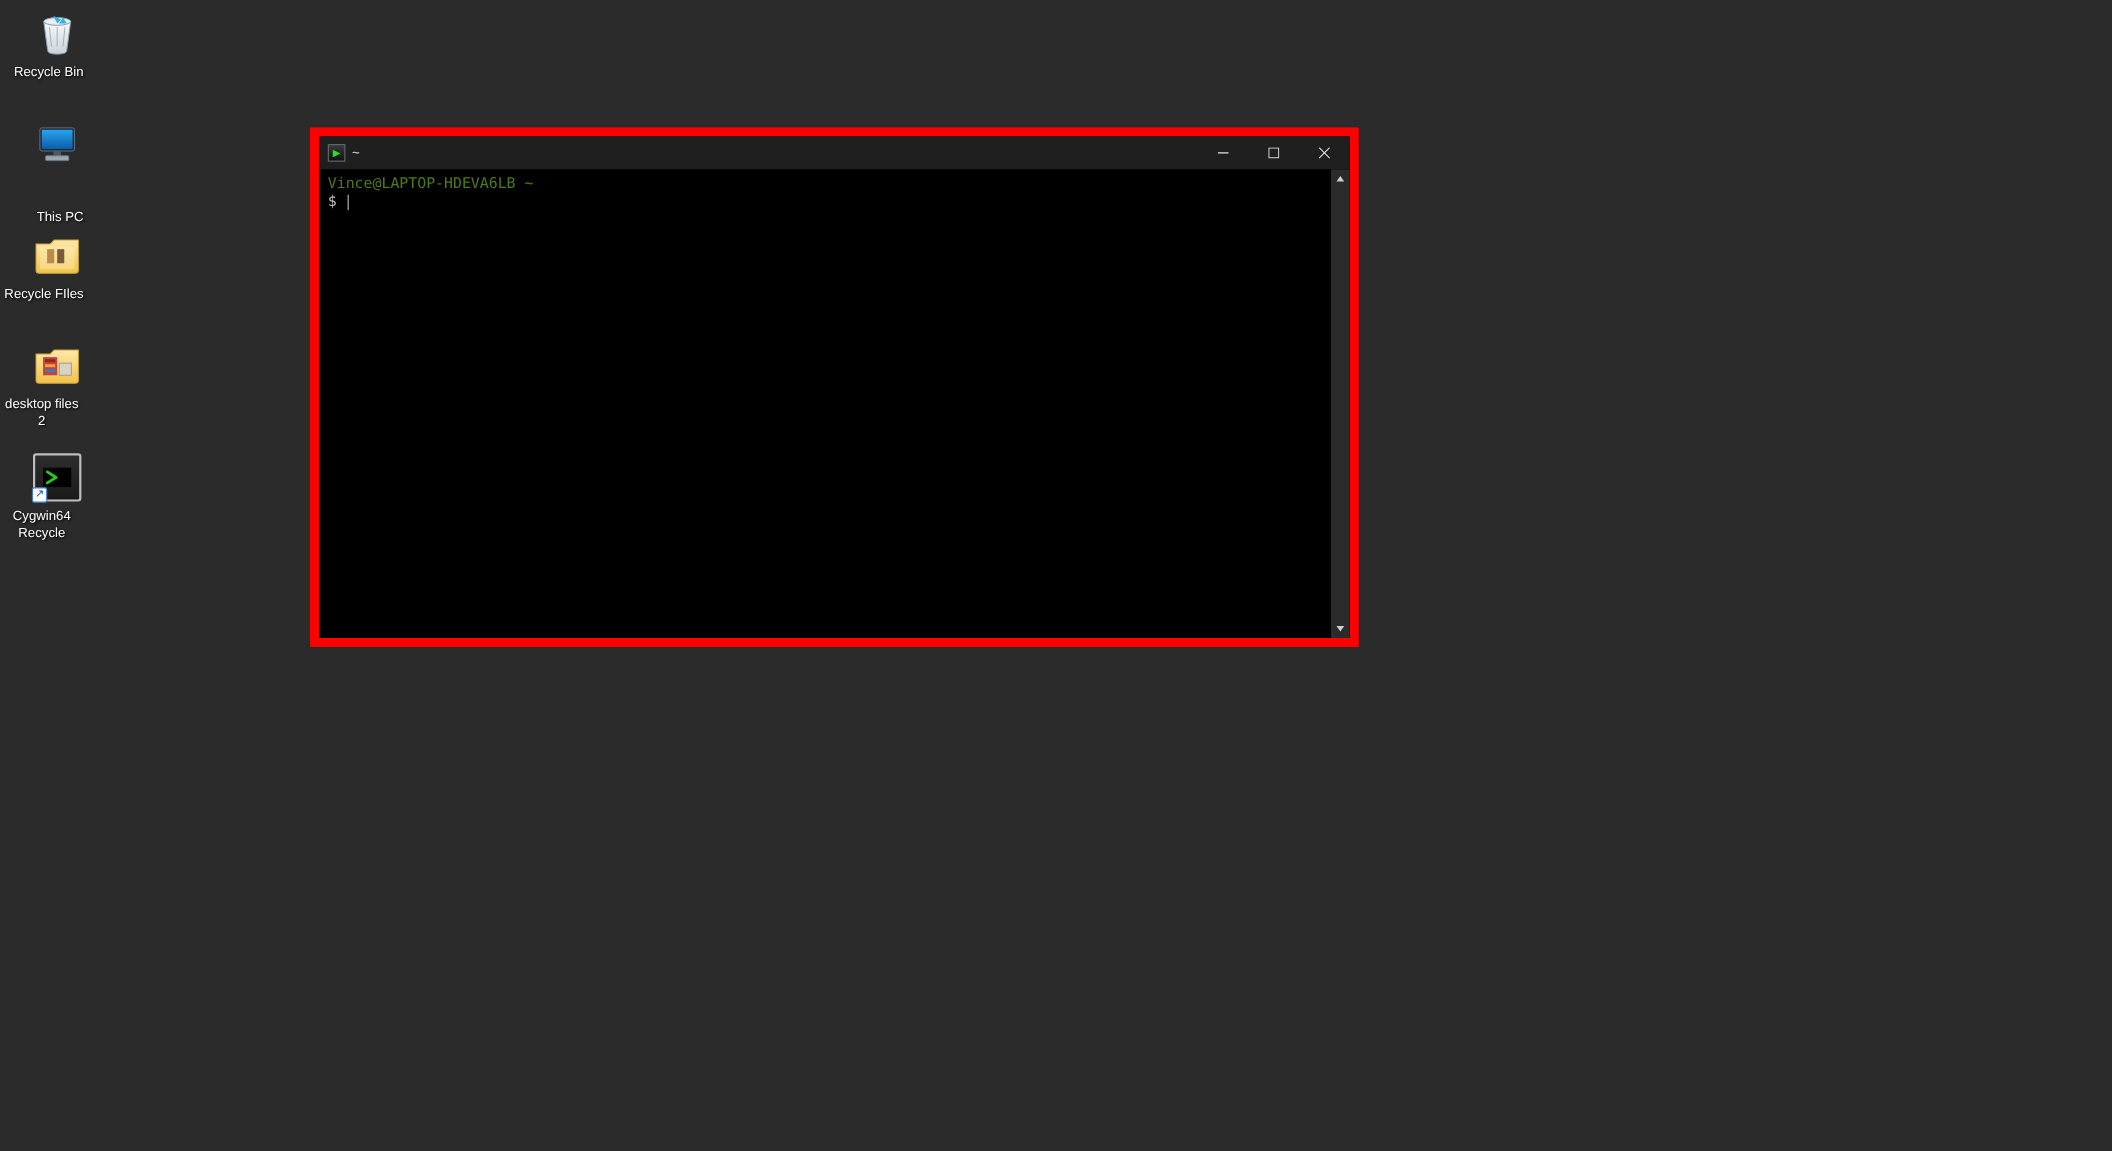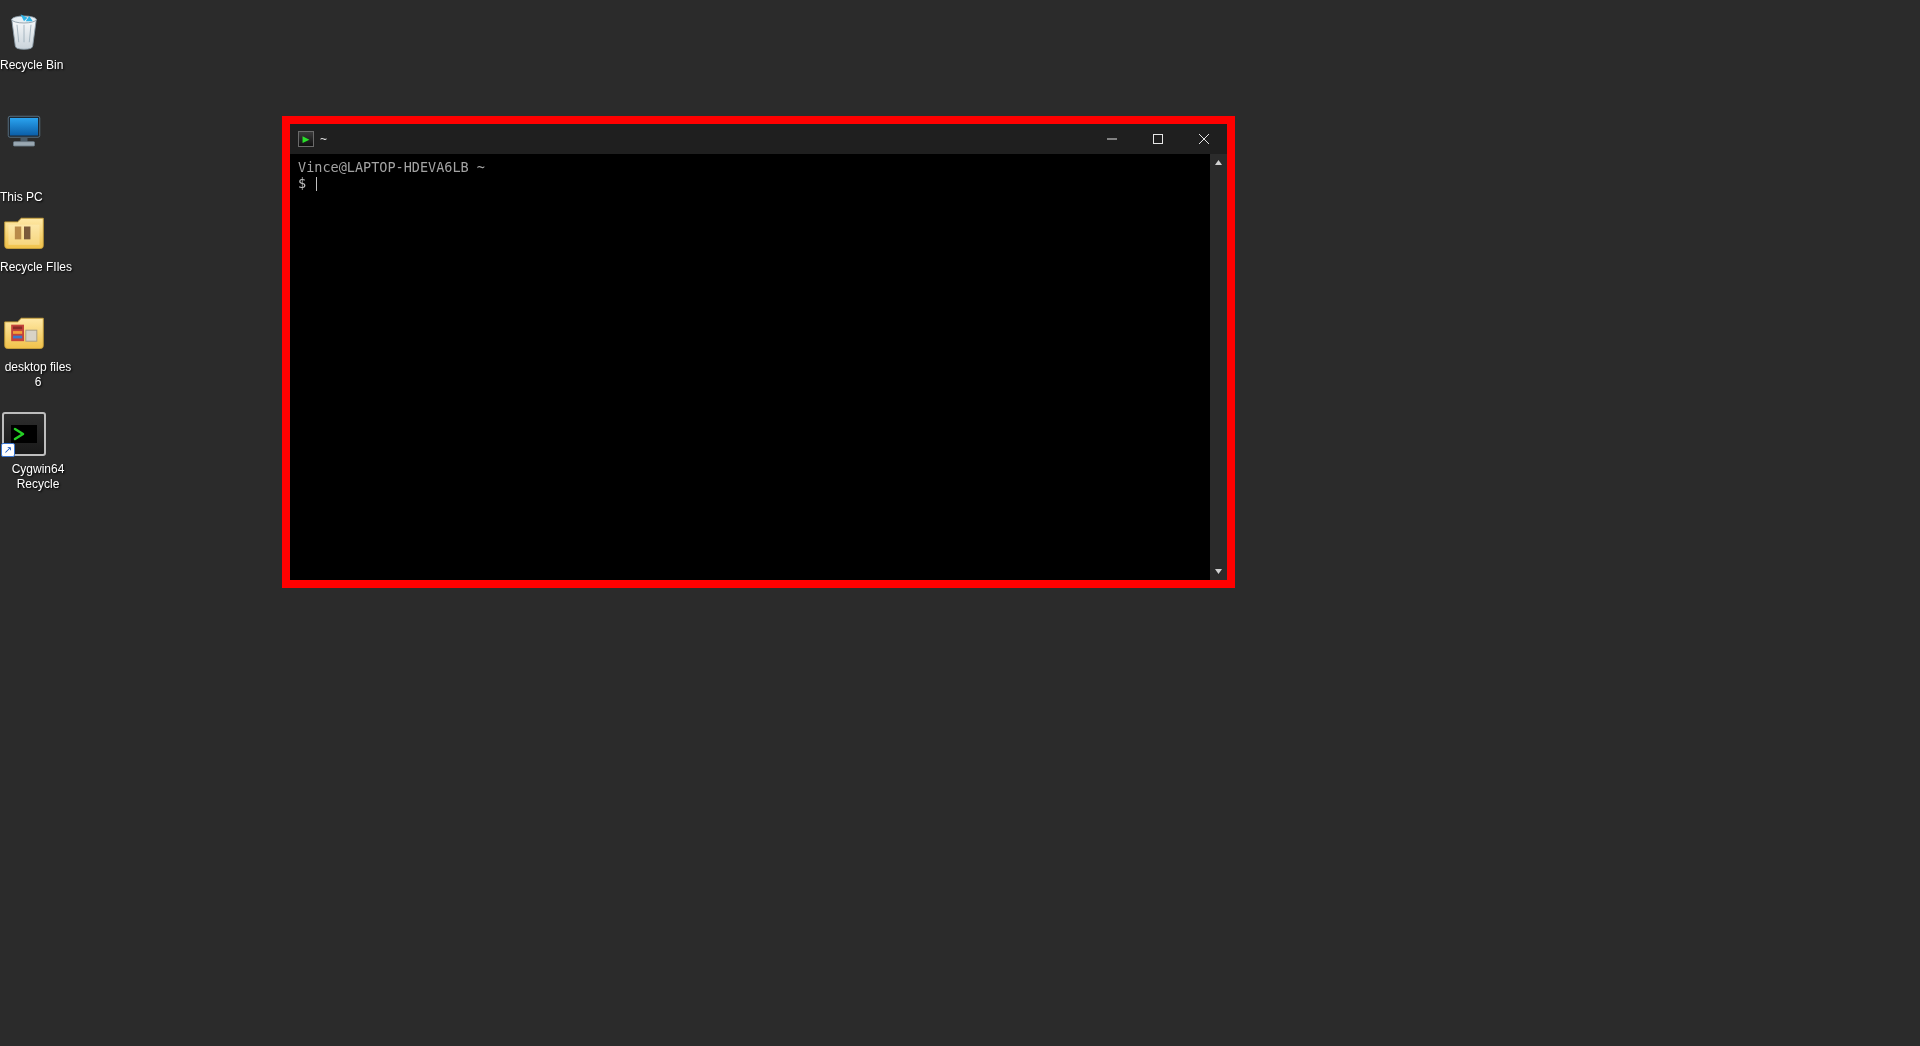--- a/index.html
+++ b/index.html
@@ -12,21 +12,21 @@
     position: relative;
     user-select: none;
   }
 
   
   .desktop-icon {
     position: absolute;
     width: 76px;
     display: flex;
     flex-direction: column;
-    align-items: flex-start;
+    align-items: flex-end;
     color: #fff;
     font-size: 12px;
     text-align: center;
     line-height: 1.25;
     cursor: pointer;
   }
   .desktop-icon .label {
     margin-top: 4px;
     text-shadow: 1px 1px 2px #000;
   }
@@ -114,21 +114,21 @@
   }
   .term-content {
     flex:1;
     padding: 6px 8px;
     font-family: Consolas, "Lucida Console", monospace;
     font-size: 13.5px;
     line-height: 1.15;
     color:#c0c0c0;
     white-space: pre;
   }
-  .prompt-line1 { color:#a3a3a3; }
+  .prompt-line1 { color:#4d7c0f; }
   .prompt-dollar { color:#c0c0c0; }
   .cursor {
     display:inline-block;
     width:1px; height:14px;
     background:#c0c0c0;
     vertical-align:text-bottom;
     margin-left:2px;
     animation: blink 1s step-end infinite;
   }
   @keyframes blink { 50% { opacity:0; } }
@@ -210,21 +210,21 @@
   <div class="icon-box">
     <svg class="folder-svg" viewBox="0 0 48 40">
       <path d="M3 9 L17 9 L21 5 L45 5 L45 35 Q45 38 42 38 L6 38 Q3 38 3 35 Z" fill="url(#fld)" stroke="#caa23a"></path>
       <rect x="10" y="12" width="14" height="18" fill="#c4433a"></rect>
       <rect x="12" y="14" width="10" height="3" fill="#8a2c26"></rect>
       <rect x="12" y="19" width="10" height="3" fill="#f2a03a"></rect>
       <rect x="12" y="24" width="10" height="3" fill="#3a7acb"></rect>
       <rect x="26" y="18" width="12" height="12" fill="#d8d3c6" stroke="#a29a86"></rect>
     </svg>
   </div>
-  <div class="label">desktop files 6</div>
+  <div class="label">desktop files 2</div>
 </div>
 
 <div class="desktop-icon" style="left:0px; top:410px;">
   <div class="icon-box">
     <div class="cygwin-box">
       <svg width="26" height="18" viewBox="0 0 26 18">
         <rect x="0" y="0" width="26" height="18" fill="#000"></rect>
         <path d="M4 4 L12 9 L4 14" stroke="#25d025" stroke-width="2.5" fill="none" stroke-linecap="round" stroke-linejoin="round"></path>
       </svg>
       <div class="cygwin-arrow">↗</div>

